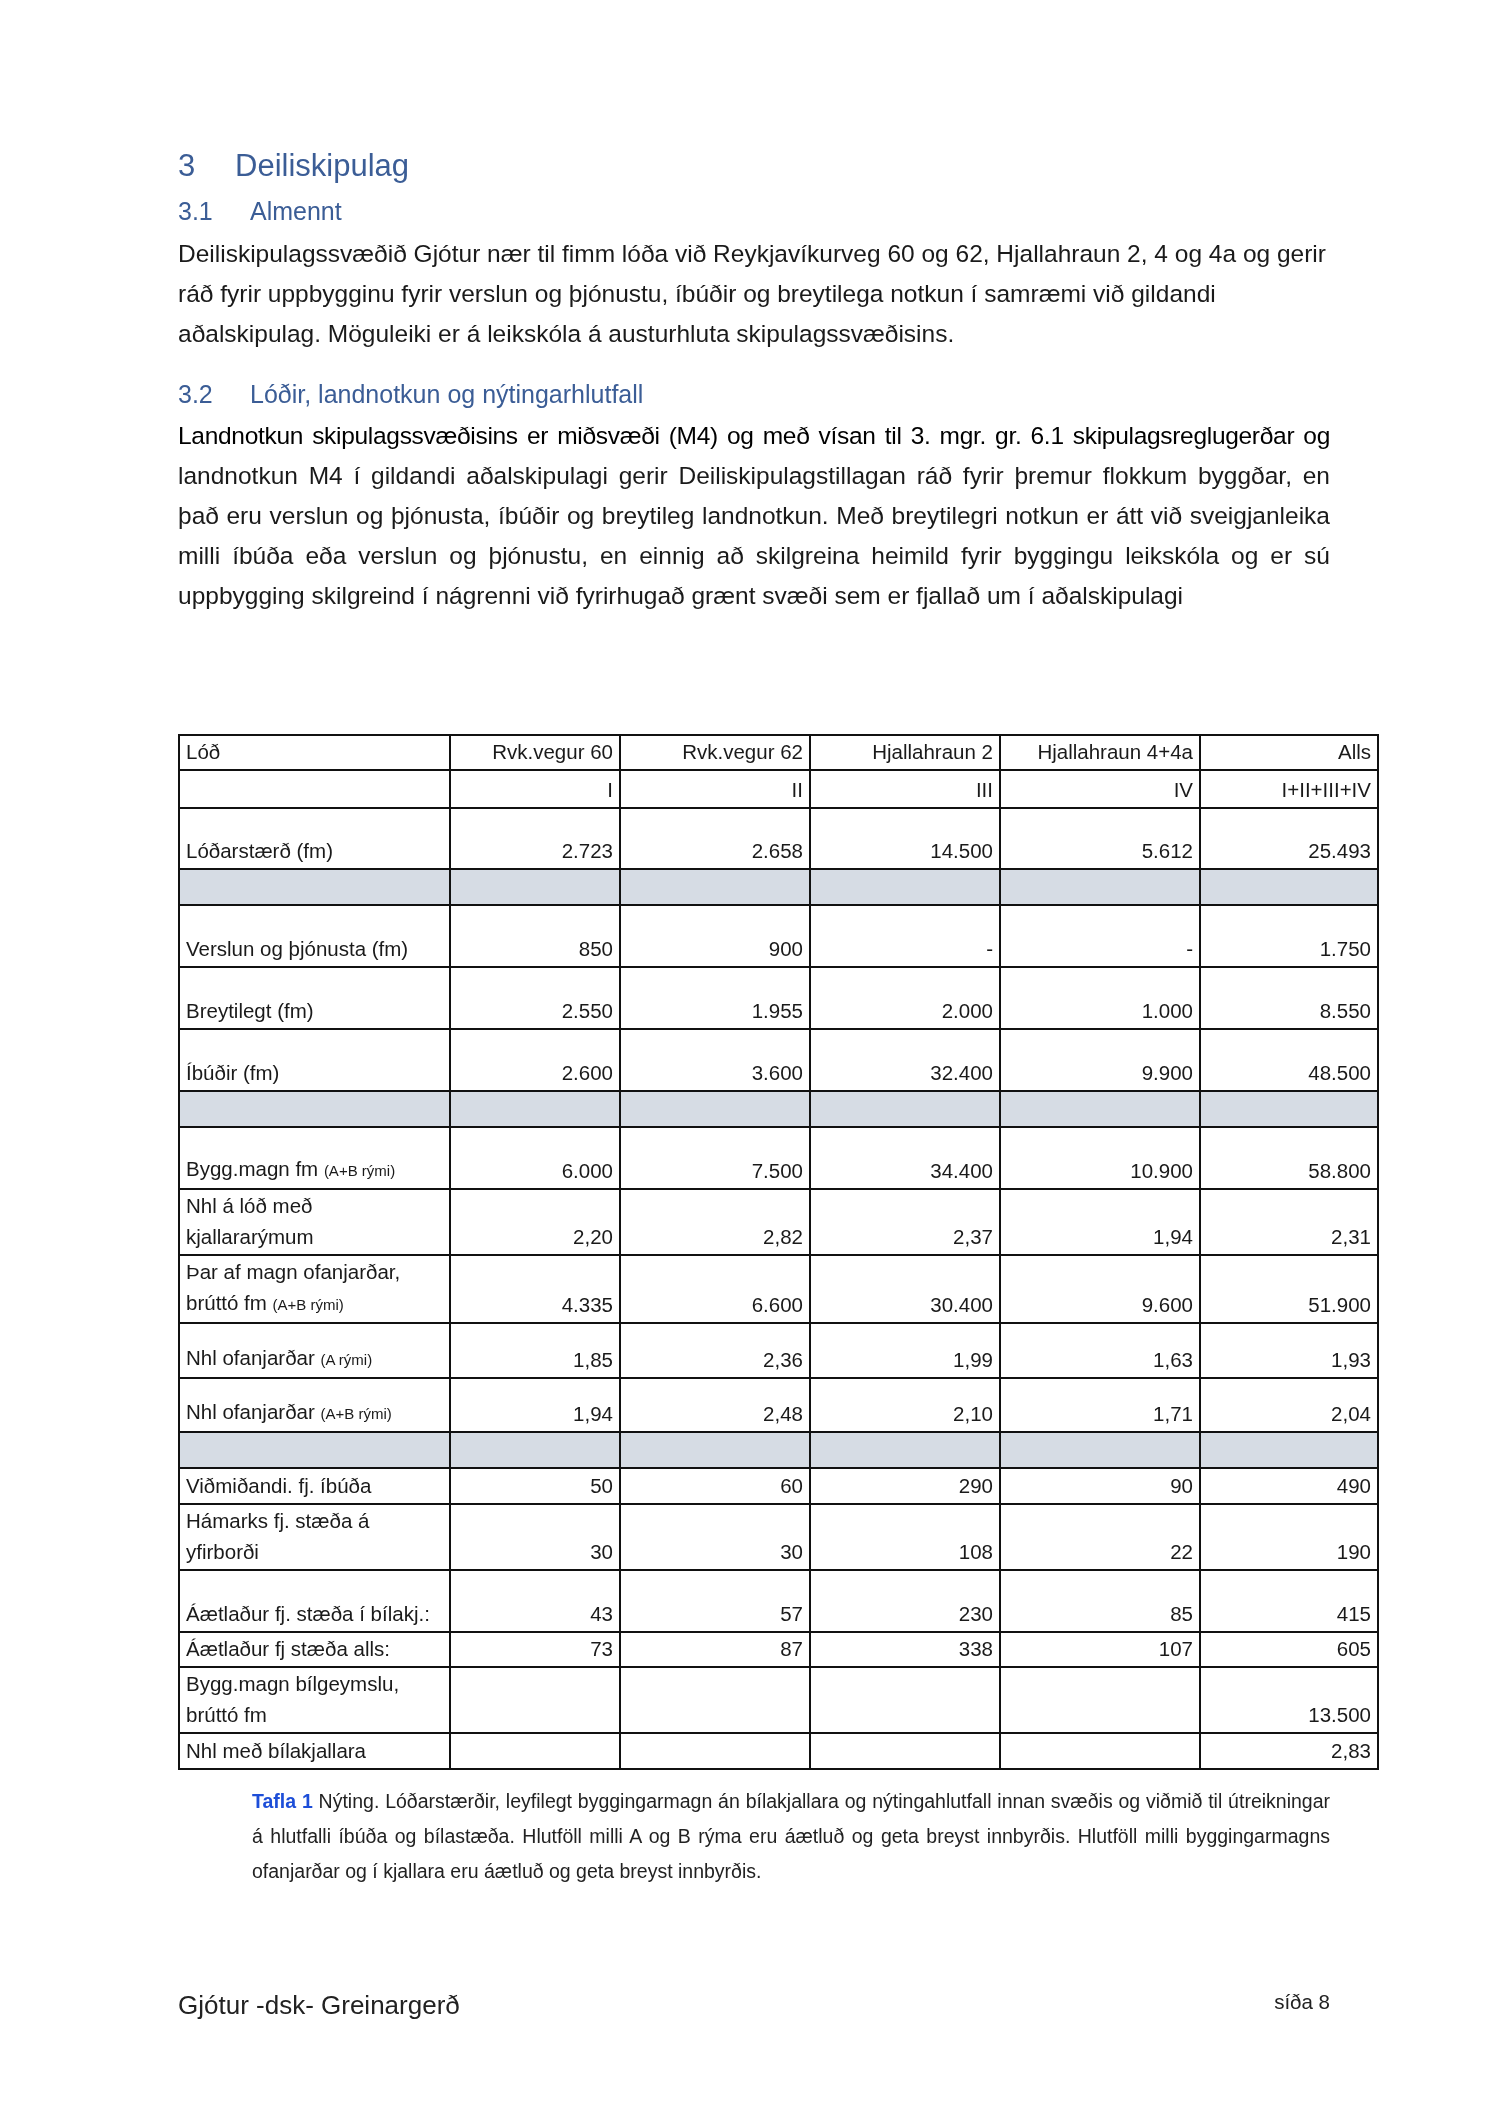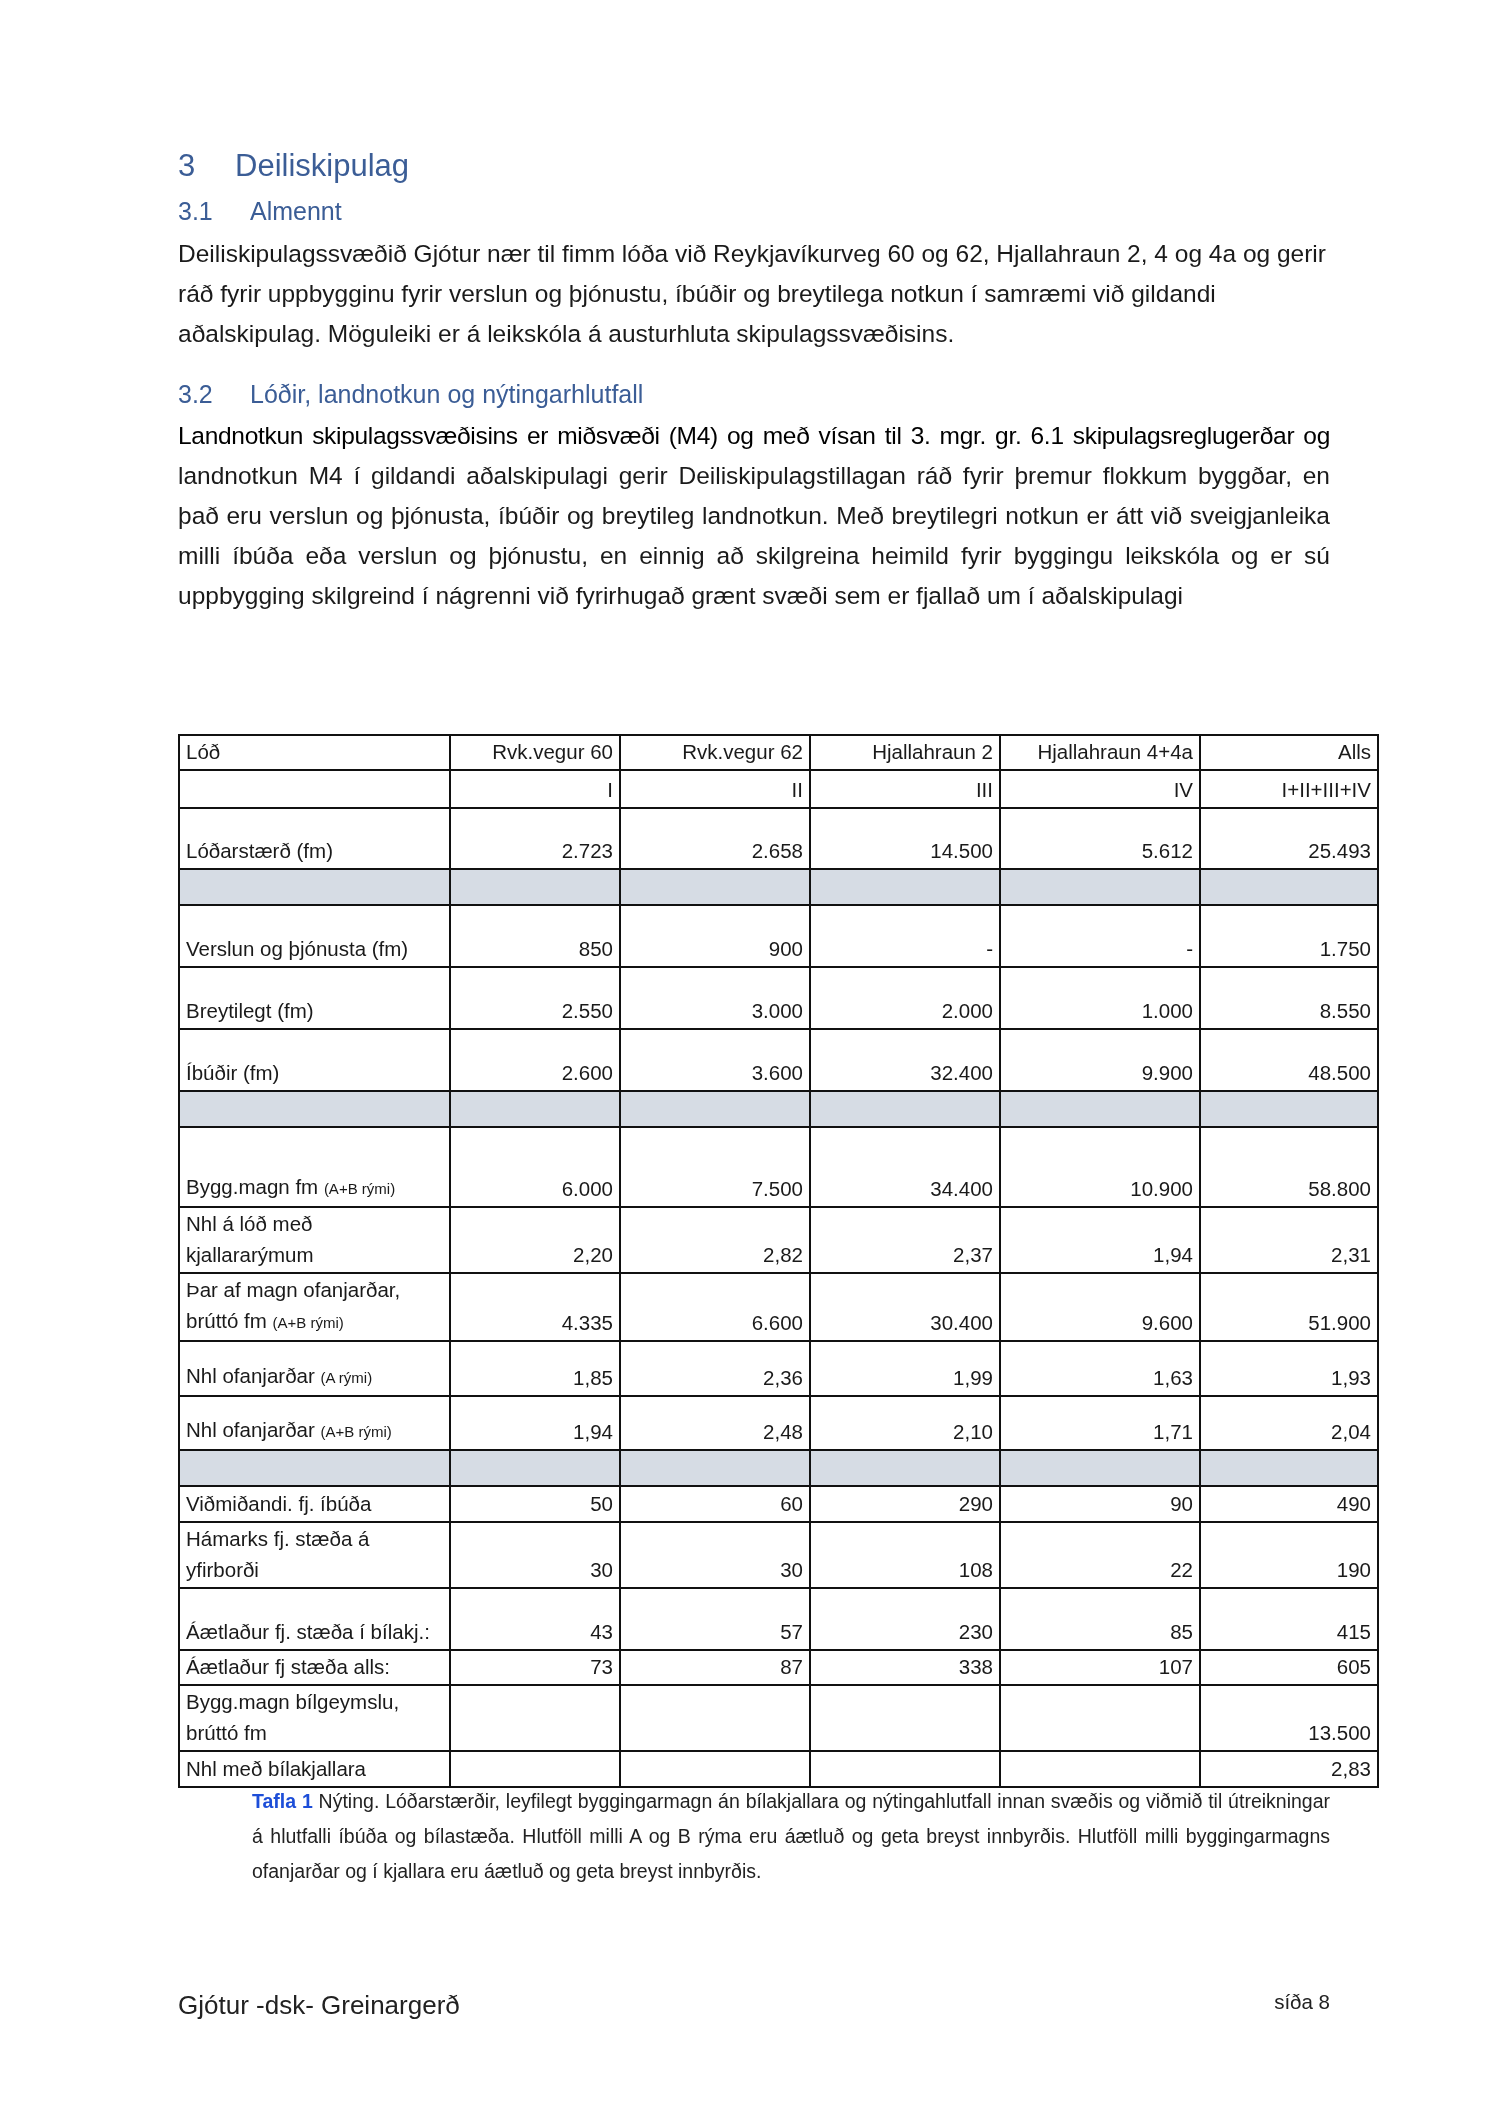--- a/index.html
+++ b/index.html
@@ -94,42 +94,42 @@
         <td class="lbl"><span>Verslun og þjónusta (fm)</span></td>
         <td>850</td>
         <td>900</td>
         <td>-</td>
         <td>-</td>
         <td>1.750</td>
       </tr>
       <tr style="height: 62px;">
         <td class="lbl"><span>Breytilegt (fm)</span></td>
         <td>2.550</td>
-        <td>3.000</td>
+        <td>1.955</td>
         <td>2.000</td>
         <td>1.000</td>
         <td>8.550</td>
       </tr>
       <tr style="height: 62px;">
         <td class="lbl"><span>Íbúðir (fm)</span></td>
         <td>2.600</td>
         <td>3.600</td>
         <td>32.400</td>
         <td>9.900</td>
         <td>48.500</td>
       </tr>
       <tr class="shade" style="height: 36px;">
         <td class="lbl"><span></span></td>
         <td></td>
         <td></td>
         <td></td>
         <td></td>
         <td></td>
       </tr>
-      <tr style="height: 80px;">
+      <tr style="height: 62px;">
         <td class="lbl"><span>Bygg.magn fm </span><span class="small">(A+B rými)</span></td>
         <td>6.000</td>
         <td>7.500</td>
         <td>34.400</td>
         <td>10.900</td>
         <td>58.800</td>
       </tr>
       <tr style="height: 63px;">
         <td class="lbl"><span>Nhl á lóð með kjallararýmum</span></td>
         <td>2,20</td>

